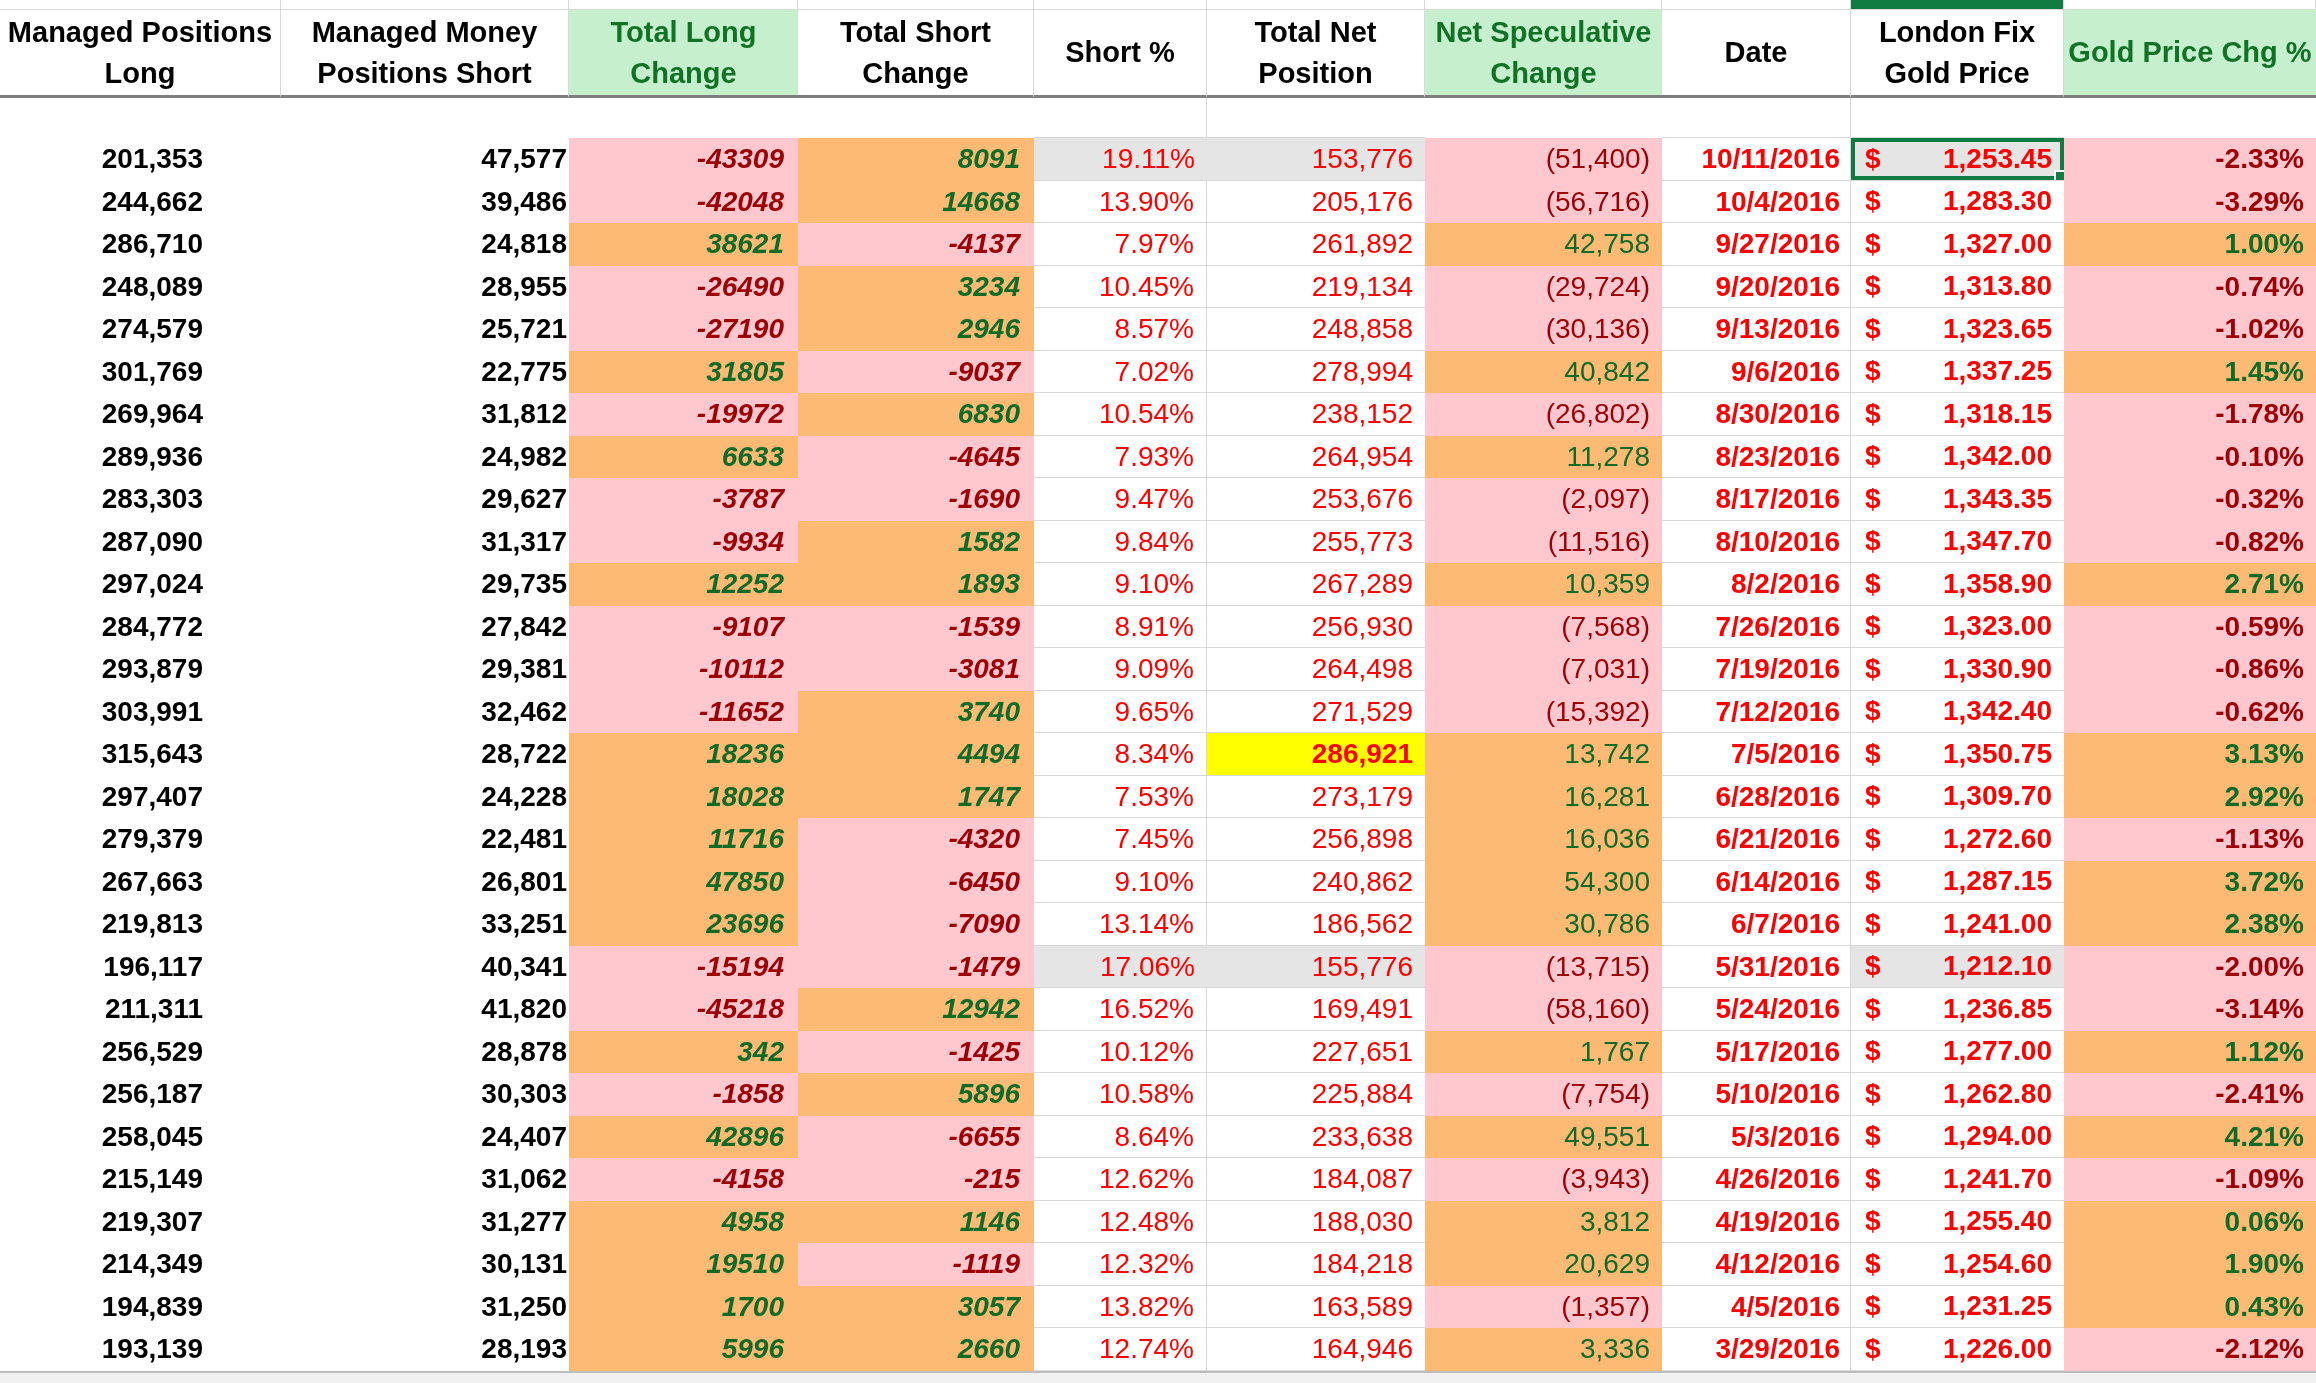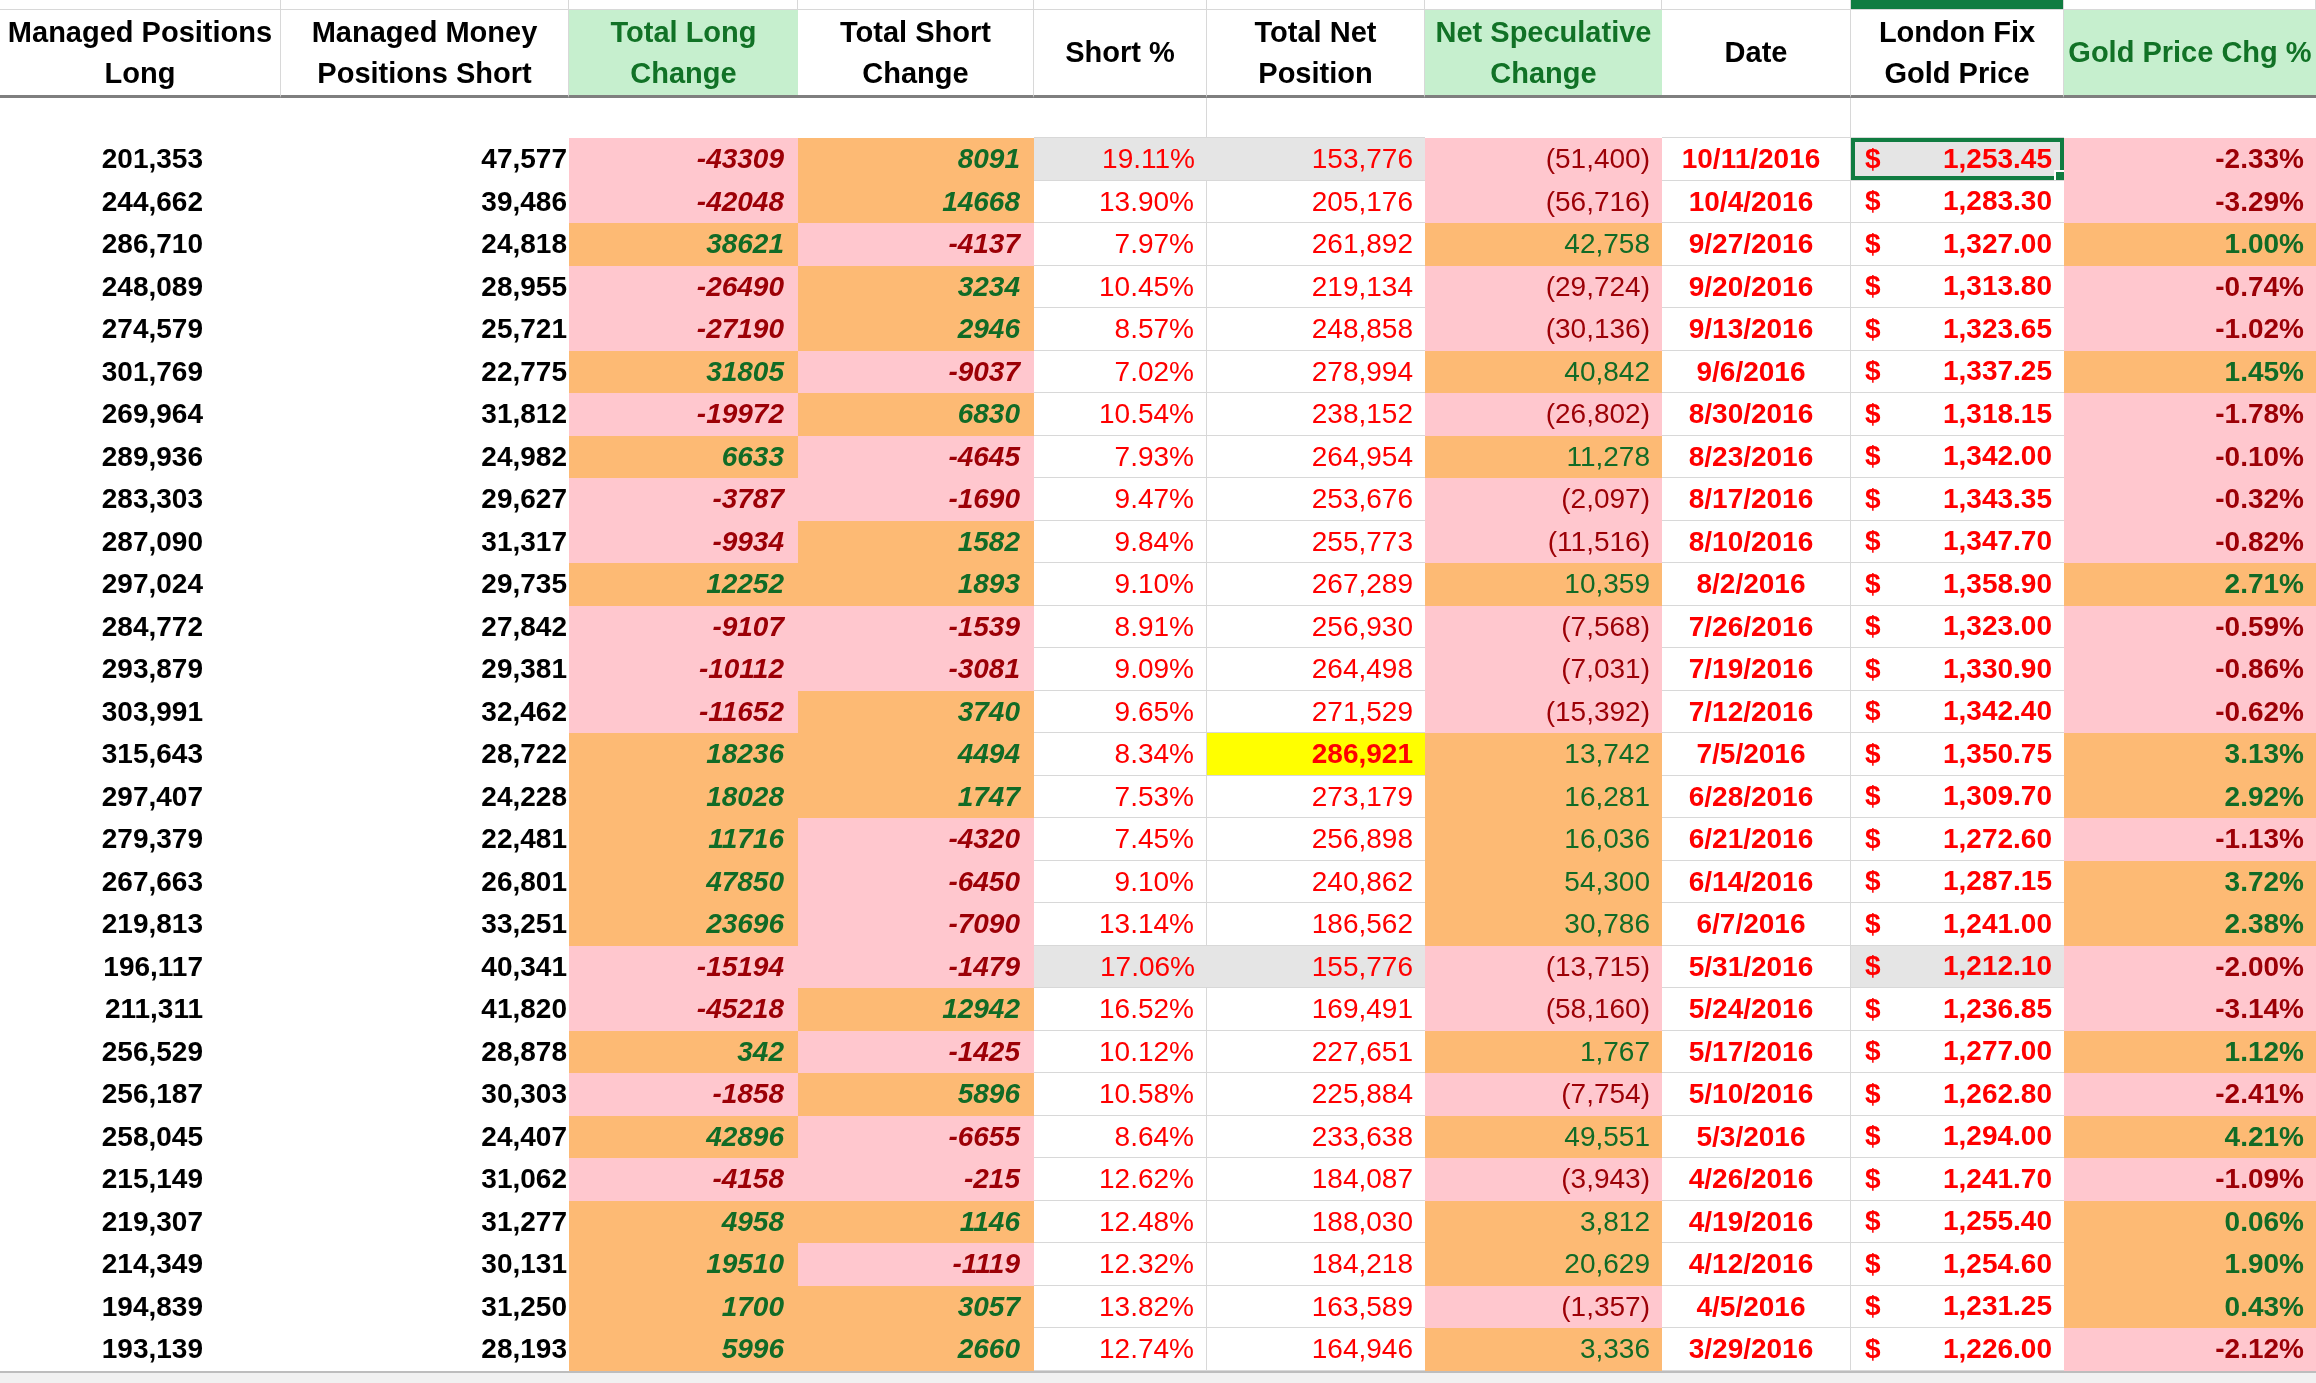--- a/index.html
+++ b/index.html
@@ -38,21 +38,21 @@
   .bold{font-weight:700;}
   .black{color:#000;font-weight:700;text-align:right;}
   .red{color:#FF0000;}
   .bad{background:#FFC7CE;color:#9C0006;}
   .good{background:#fdba74;color:#116B26;}
   .orange{background:#e5e5e5;}
   .yellow{background:#FFFF00;color:#FF0000;}
   .col-long{padding-right:78px;}
   .col-short{padding-right:2px;}
   .col-long_chg,.col-short_chg{padding-right:14px;font-style:italic;}
-  .col-date{padding-right:10px;text-align:center;}
+  .col-date{padding-right:10px;}
   
   .price{display:flex;justify-content:space-between;align-items:center;padding:0 12px 0 14px;}
   .price .val{text-align:center;}
   .sel{box-shadow:inset 0 0 0 4px #107C41;z-index:1;}
   .handle{
     position:absolute;right:-2px;bottom:-2px;width:12px;height:12px;
     background:#107C41;border:2px solid #fff;box-sizing:border-box;z-index:3;
   }
   
   .strip{grid-column:1 / -1;background:#f1f1f1;border-top:2px solid #bdbdbd;}

